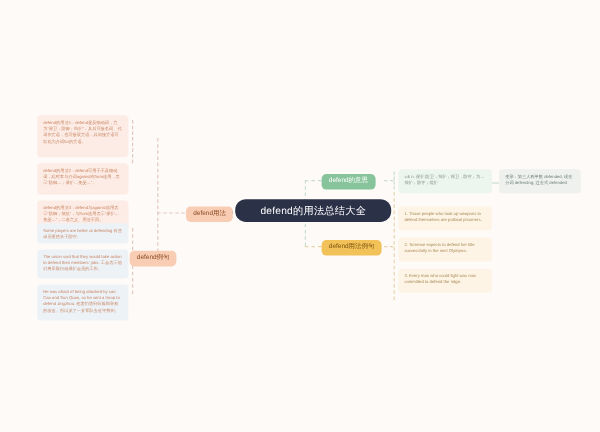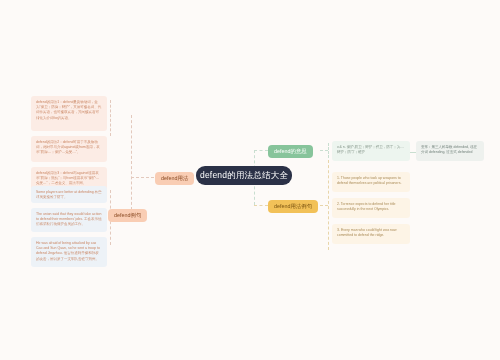--- a/index.html
+++ b/index.html
@@ -31,21 +31,21 @@
   .ln.dash-h.g { border-top-color: #c9ded0; }
   .ln.dash-h.y { border-top-color: #e8d5aa; }
 
   
   .root {
     position: absolute;
     left: 196px; top: 166px;
     background: #2b3147;
     color: #ffffff;
     border-radius: 9px;
-    padding: 4px 4px;
+    padding: 4px 21px;
     font-size: 8.5px;
     line-height: 11px;
     white-space: nowrap;
     letter-spacing: .2px;
   }
   .root-dot {
     position: absolute;
     left: 190px; top: 175px;
     width: 4px; height: 4px;
     border-radius: 50%;

